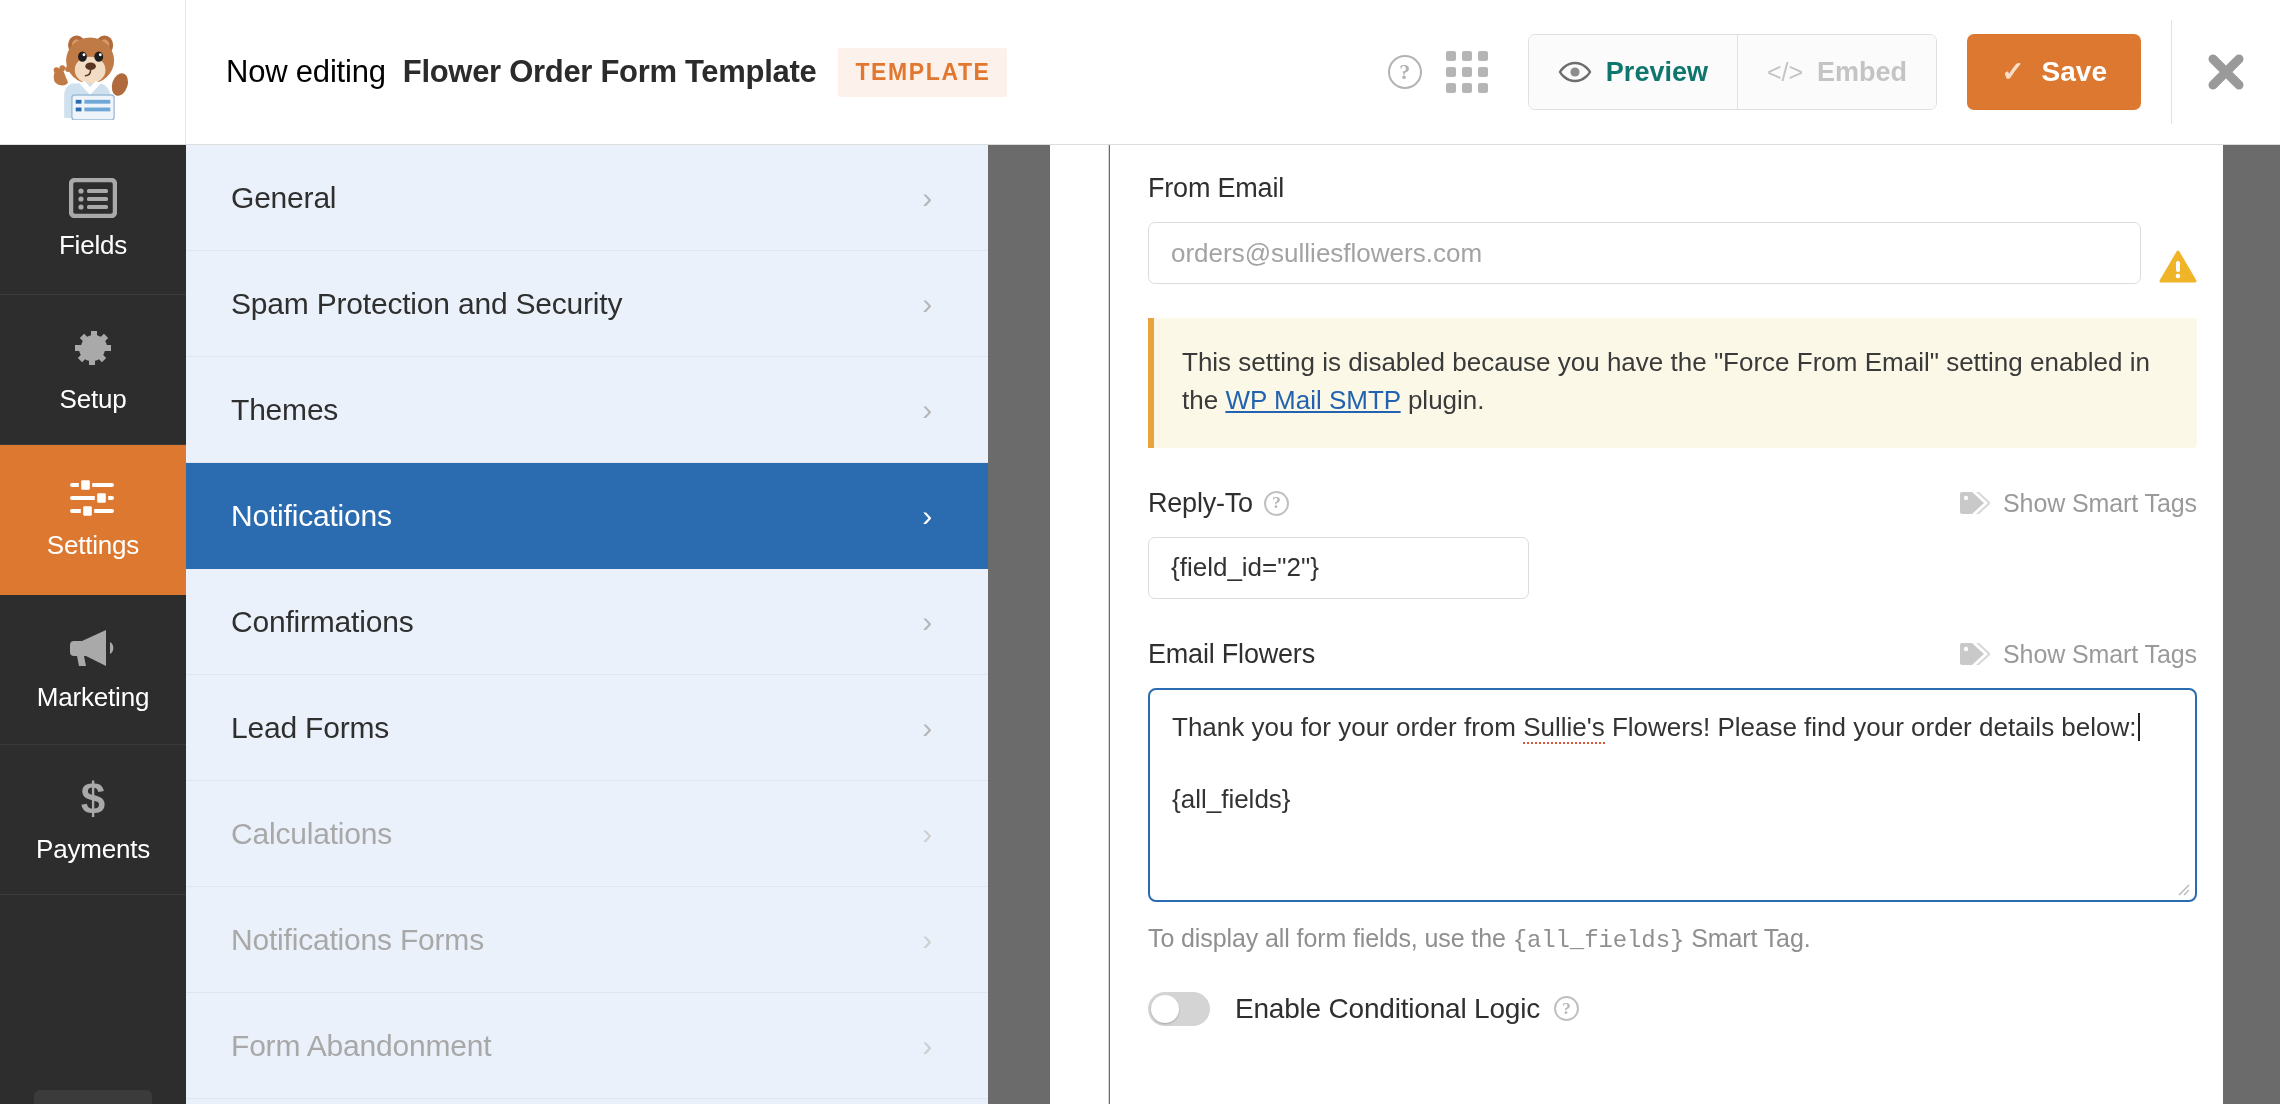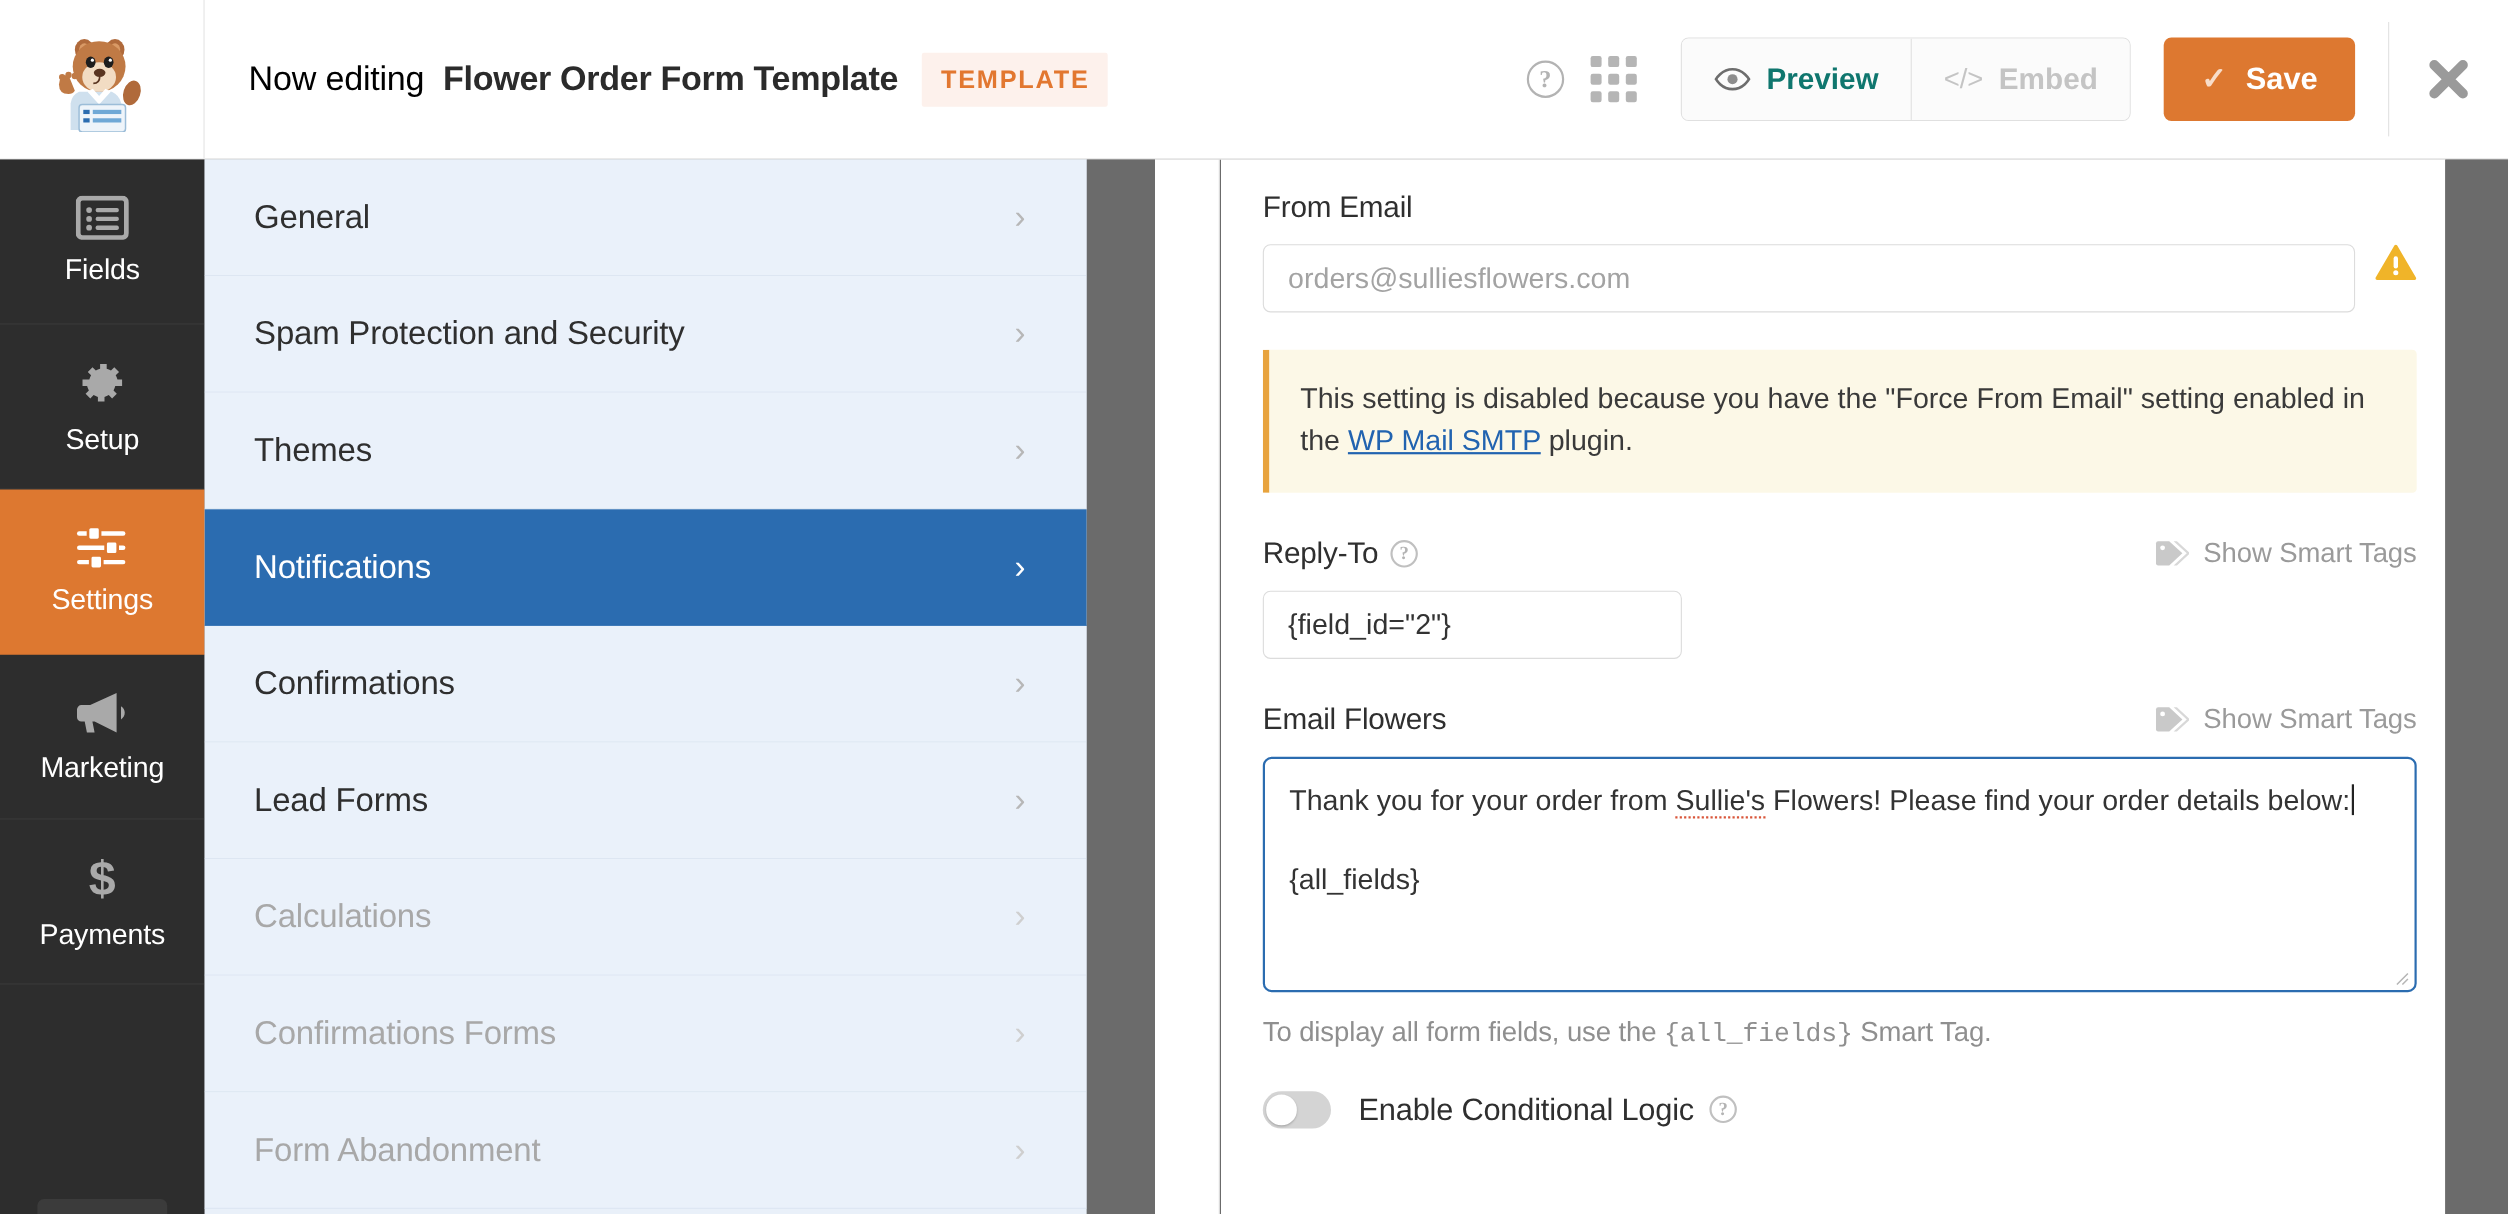--- a/index.html
+++ b/index.html
@@ -152,21 +152,21 @@
     display: inline-flex; align-items: center; justify-content: center;
     color: #b4b4b4; font-size: 17px; font-weight: 700;
     font-family: "Liberation Serif", serif; flex: none;
   }
 
   .smart-tags {
     display: flex; align-items: center; gap: 13px;
     color: #9a9a9a; font-size: 25px; cursor: pointer; letter-spacing: -0.1px;
   }
 
-  .input-row { display: flex; align-items: flex-start; gap: 18px; }
+  .input-row { display: flex; align-items: flex-end; gap: 18px; }
   .txt-input {
     flex: 1; height: 62px; border: 1px solid #dcdcdc; border-radius: 7px;
     padding: 0 22px; font-size: 26px; color: #333; background: #fff;
     font-family: "Liberation Sans", sans-serif; outline: none;
   }
   .txt-input::placeholder { color: #a3a3a3; }
   .txt-input.disabled { background: #fff; color: #a3a3a3; }
 
   .notice {
     margin-top: 34px; background: #fcf8e7; border-left: 6px solid #e8a33d;
@@ -387,21 +387,21 @@
     </div>
     <div class="set-item">
       <span>Lead Forms</span>
       <span class="chev">›</span>
     </div>
     <div class="set-item disabled">
       <span>Calculations</span>
       <span class="chev">›</span>
     </div>
     <div class="set-item disabled">
-      <span>Confirmations Forms</span>
+      <span>Notifications Forms</span>
       <span class="chev">›</span>
     </div>
     <div class="set-item disabled">
       <span>Form Abandonment</span>
       <span class="chev">›</span>
     </div>
   </div>
 
   <div class="gutter"></div>
   <div class="white-strip"></div>

